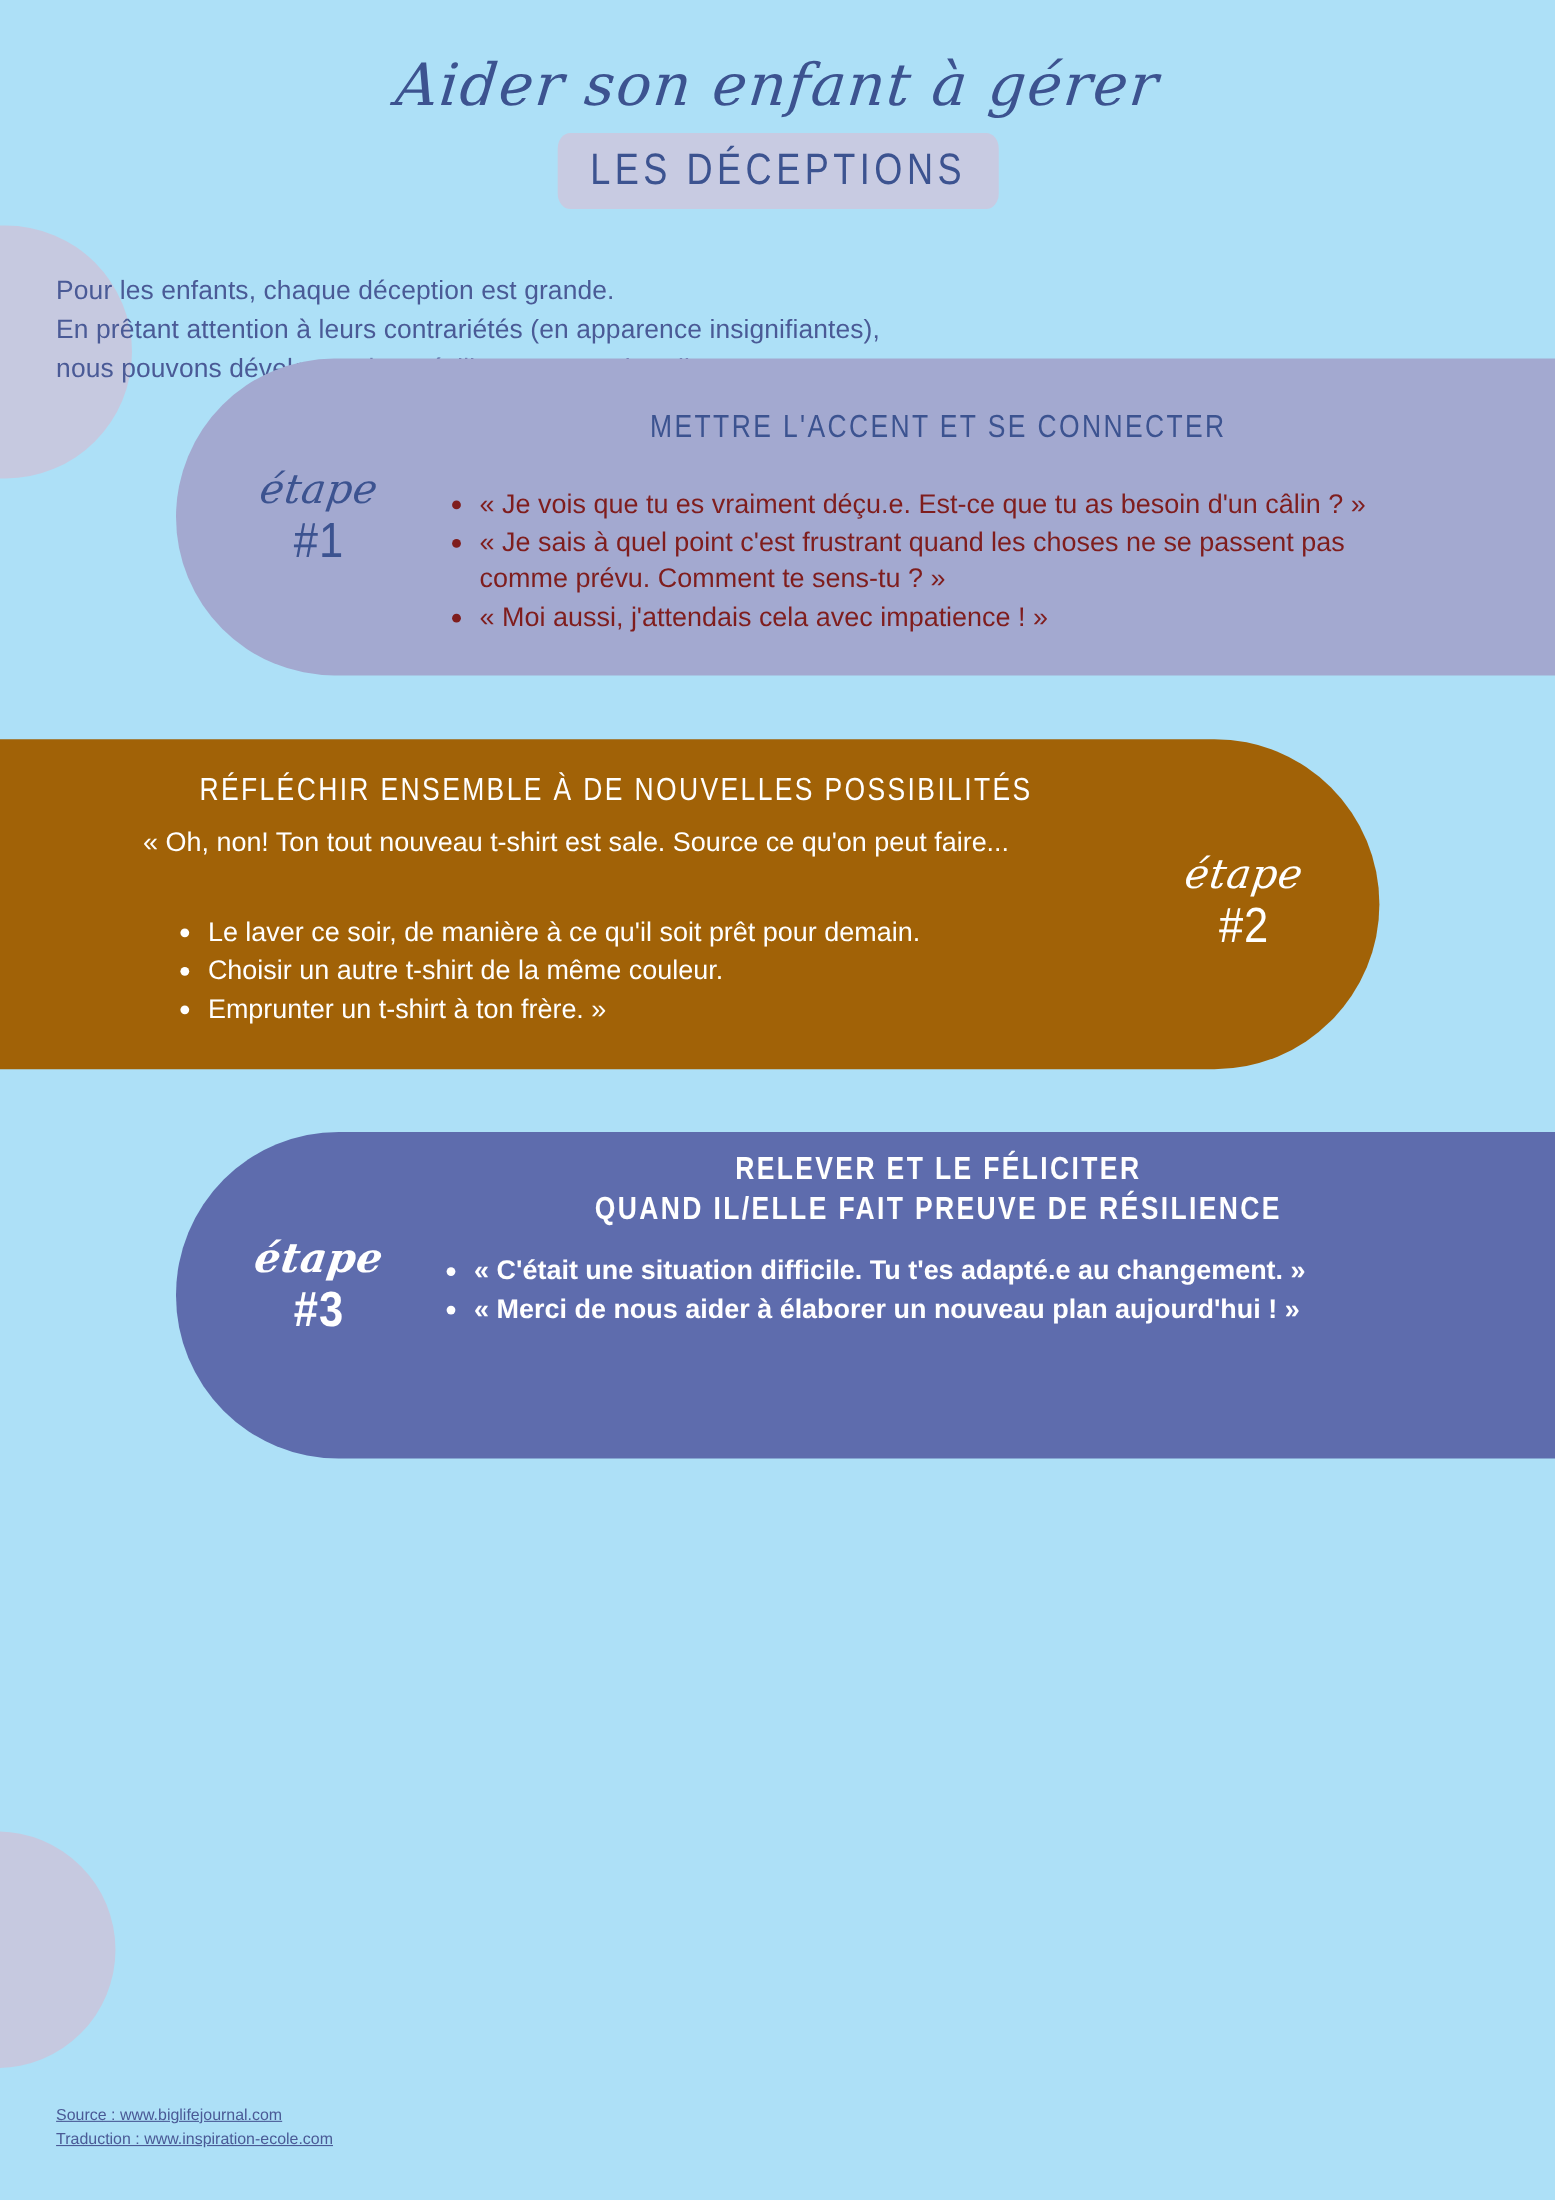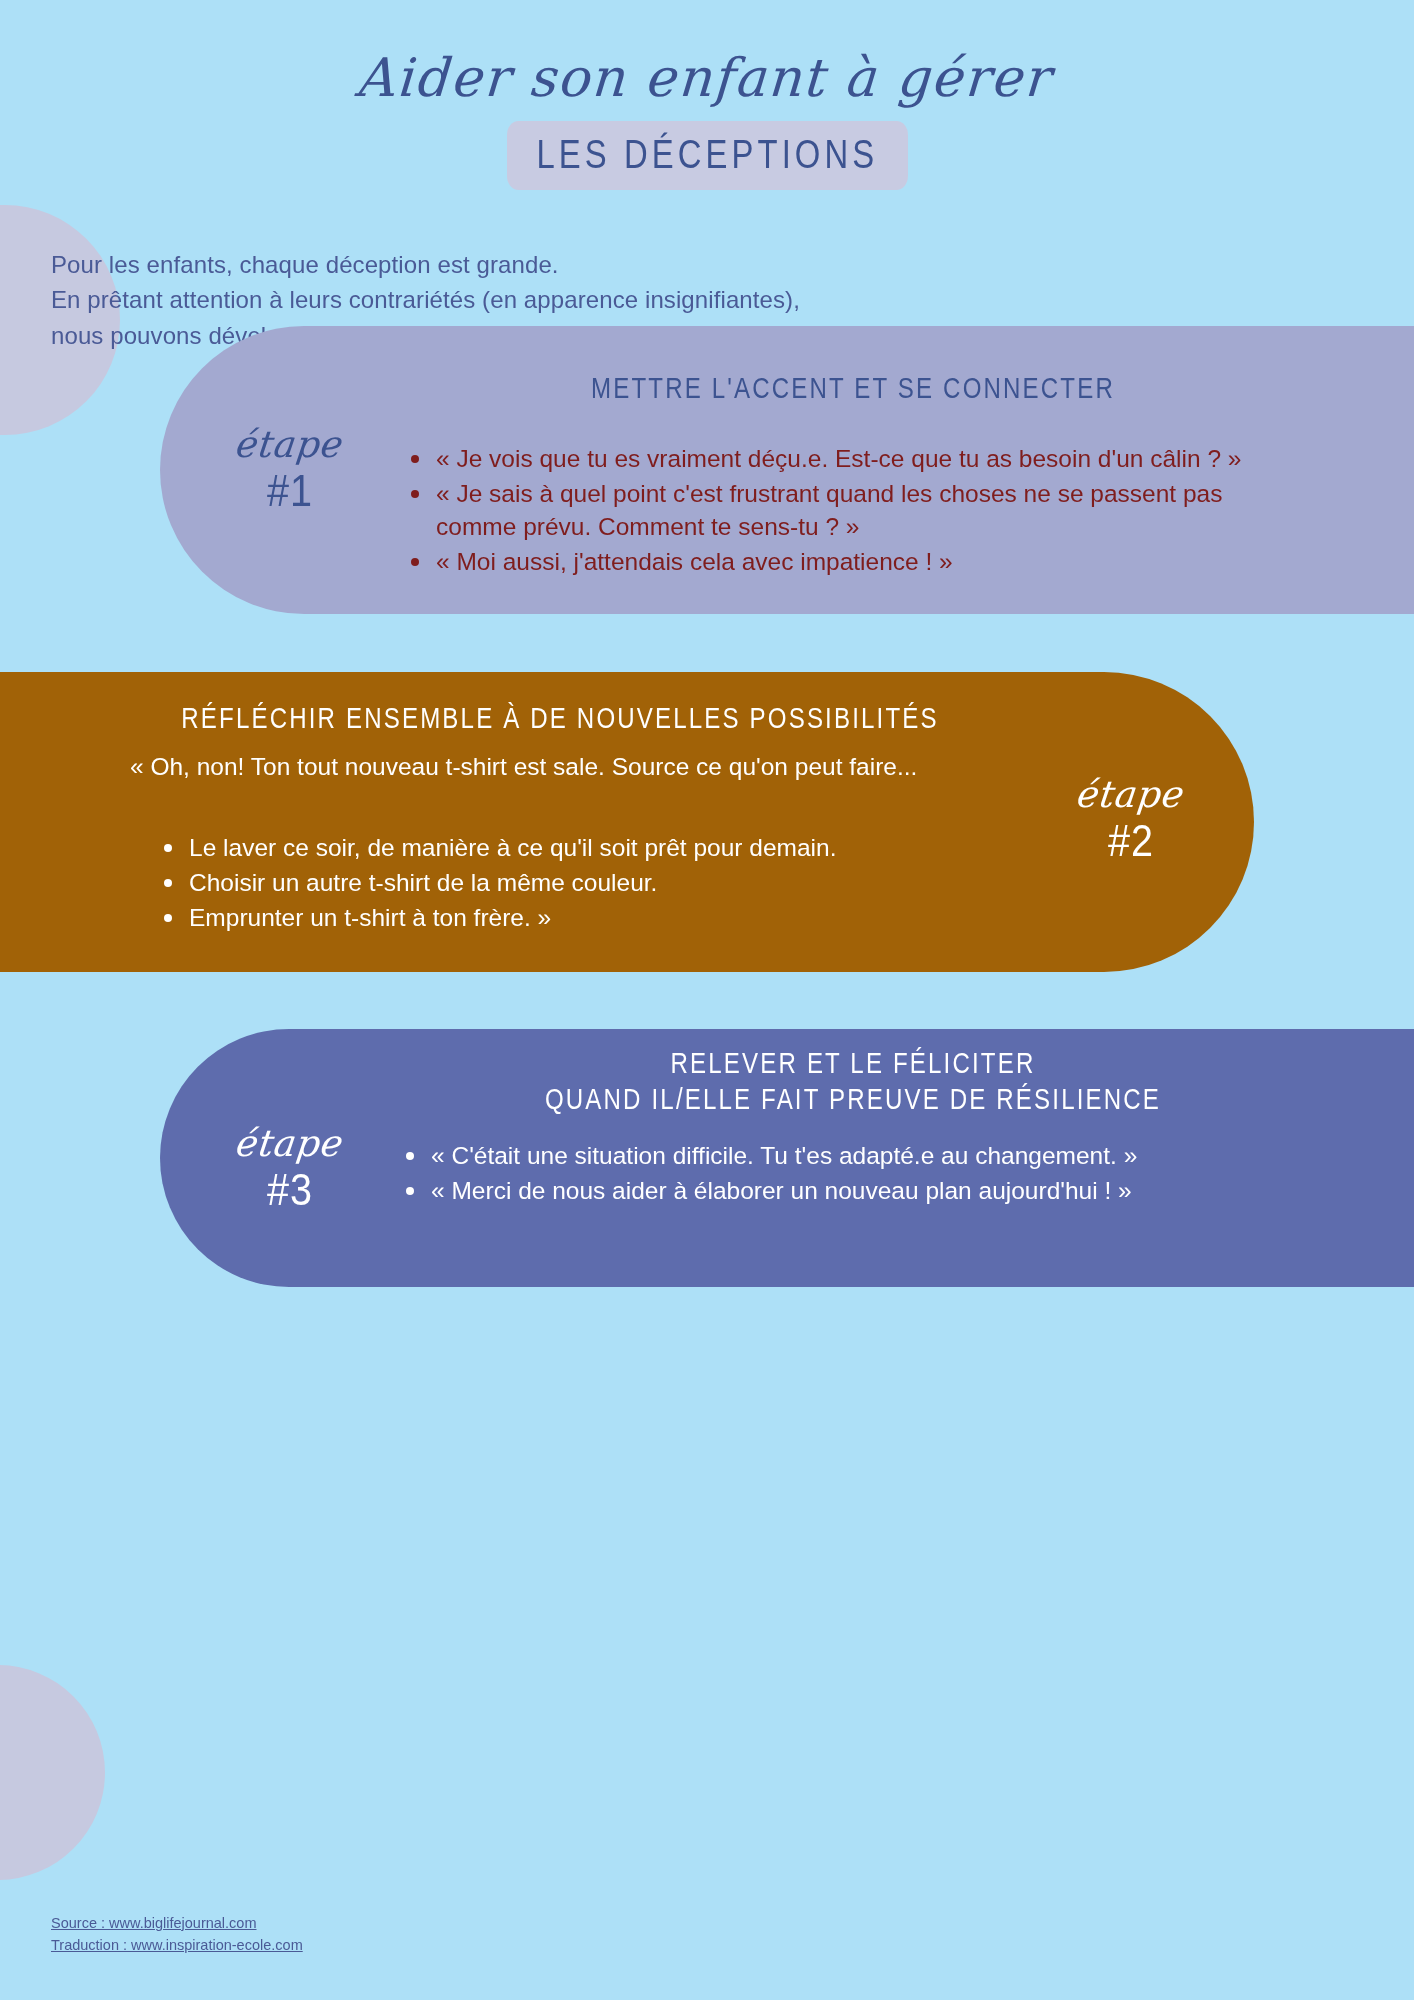--- a/index.html
+++ b/index.html
@@ -180,23 +180,24 @@
     font-size: 24.5px;
     line-height: 1.35;
     margin-bottom: 4px;
   }
   #card2 ul.bullets li { text-align: justify; }
   #card2 ul.bullets { margin-left: 28px; margin-top: 48px; }
 
   
   #card3 {
     left: 160px; top: 1029px;
-    width: 1254px; height: 258px;
+    width: 1254px; height: 297px;
     background: #5e6cad;
     border-radius: 148px 0 0 148px;
+    font-weight: bold;
   }
   #card3 .card-title {
     position: absolute;
     left: 243px; top: 16px;
     width: 900px;
     text-align: center;
     color: #ffffff;
   }
   #card3 .etape-block {
     position: absolute;

